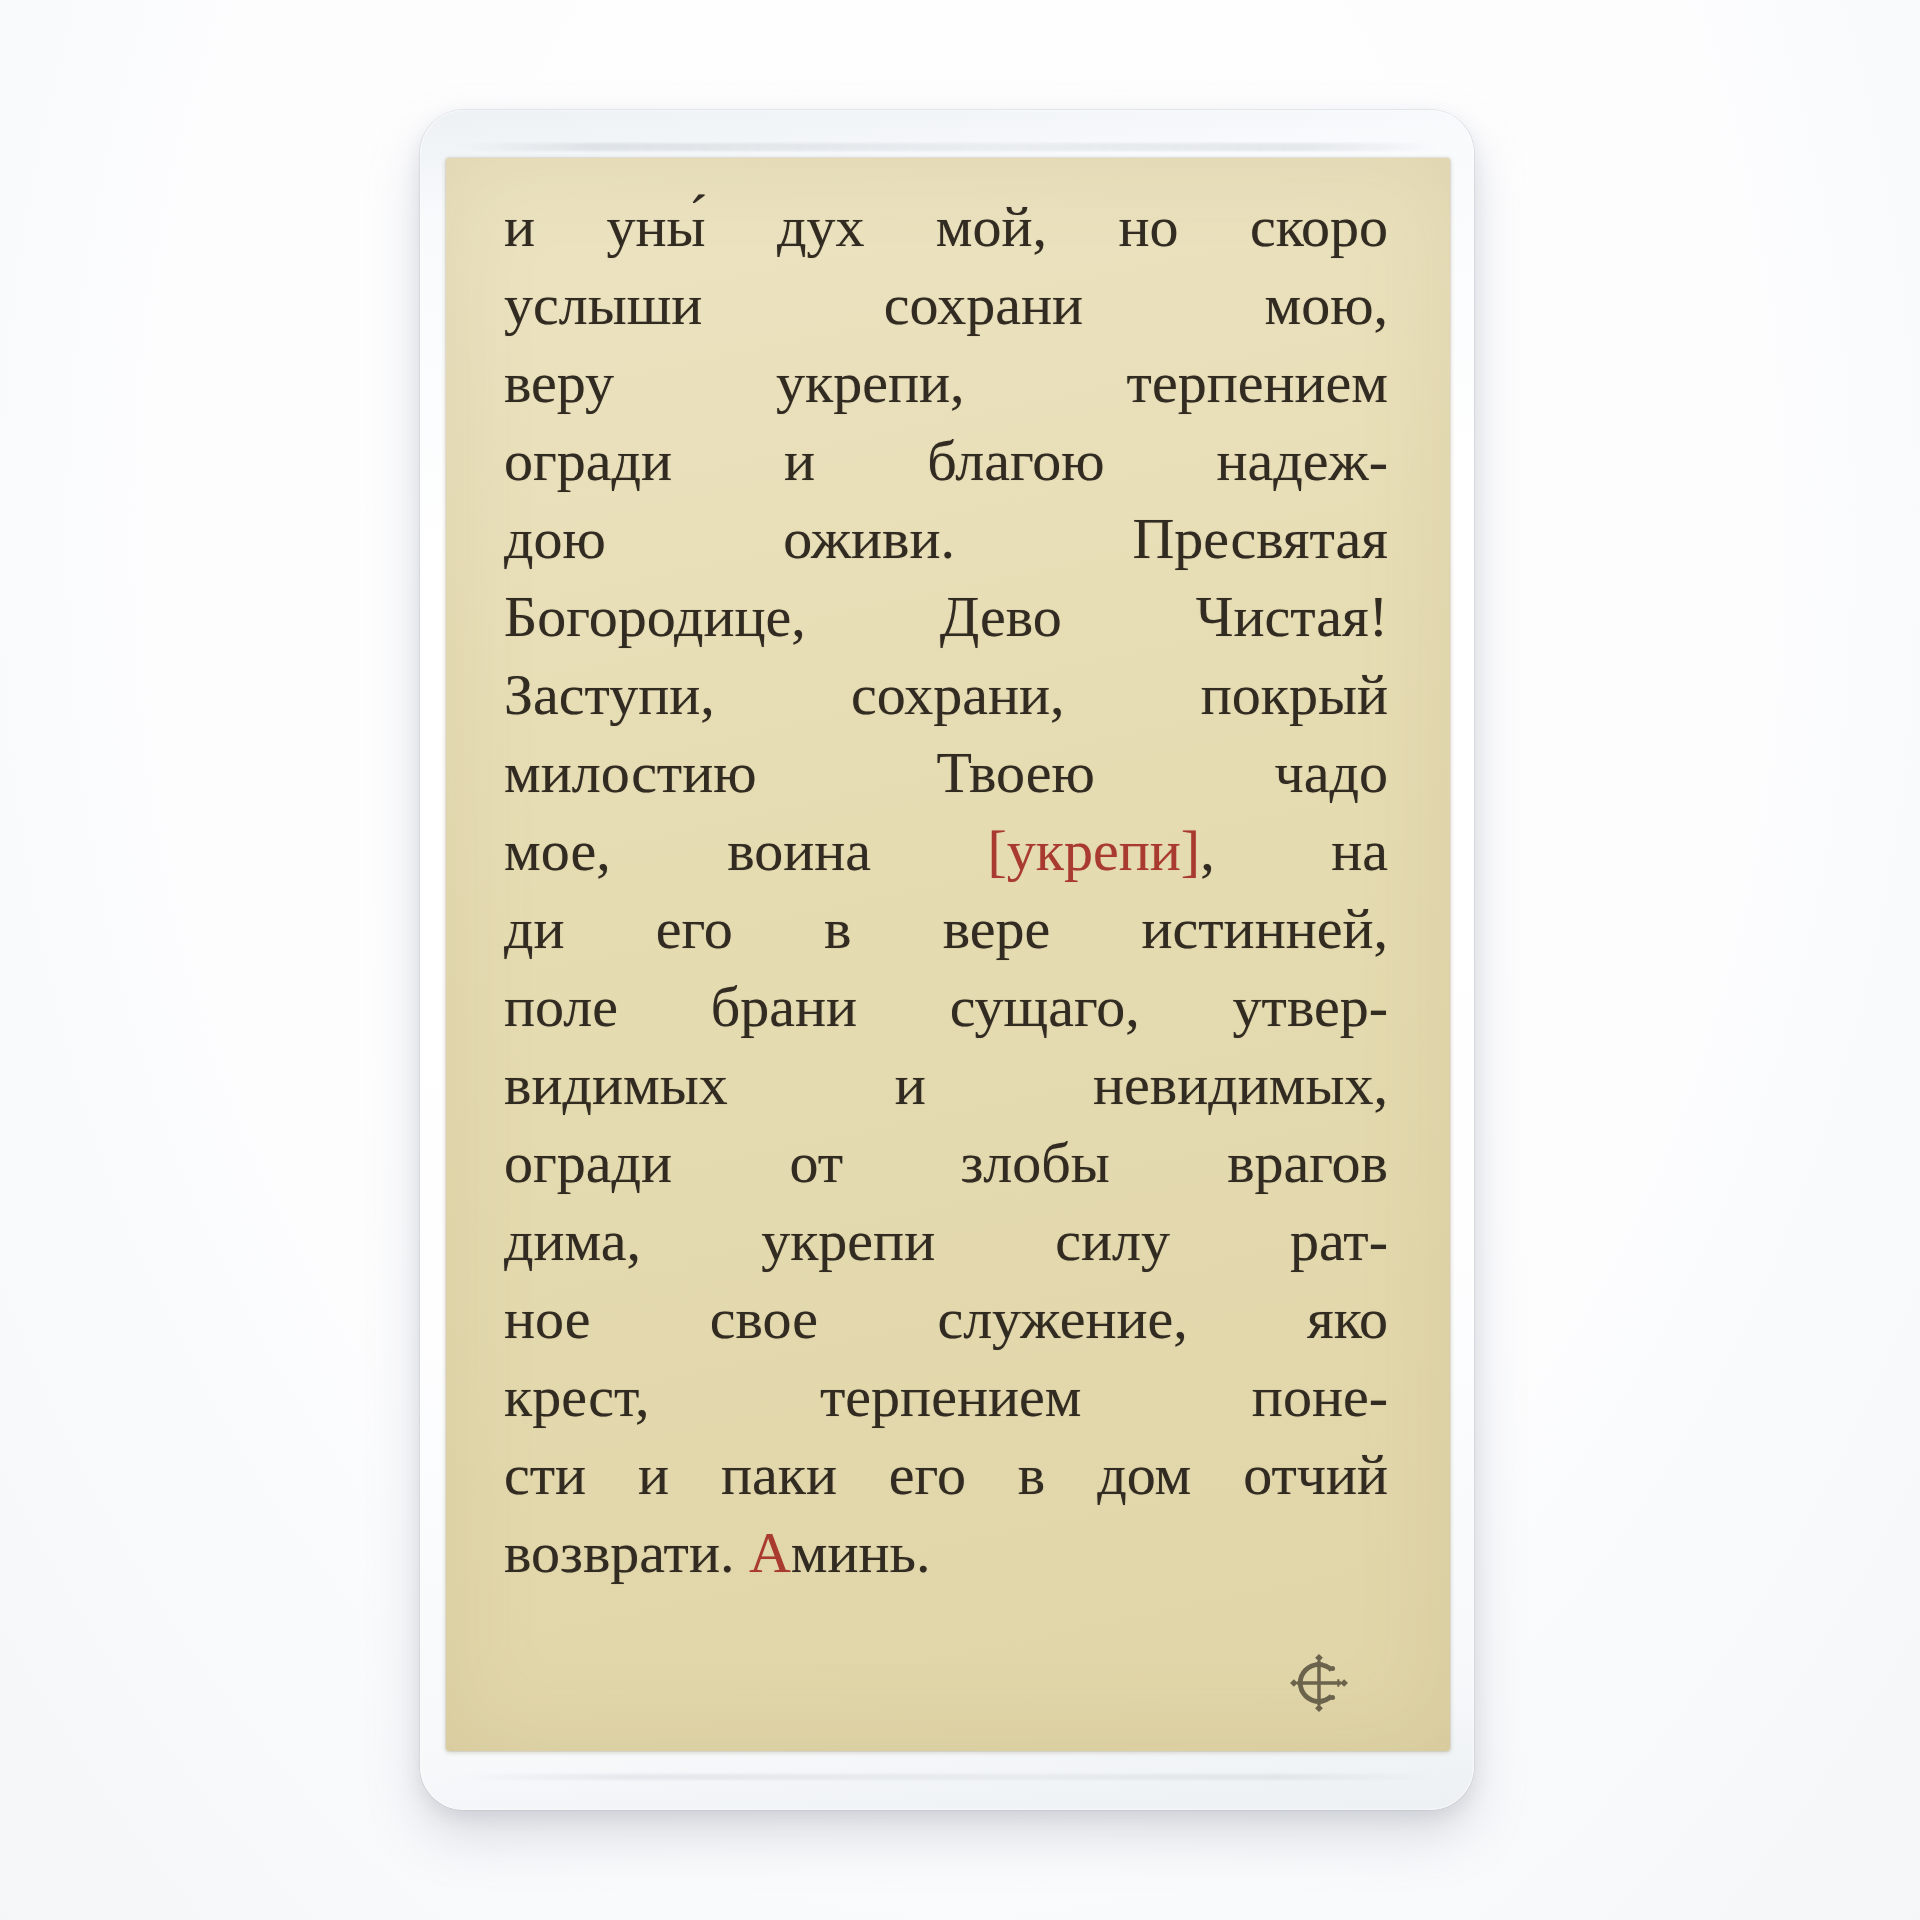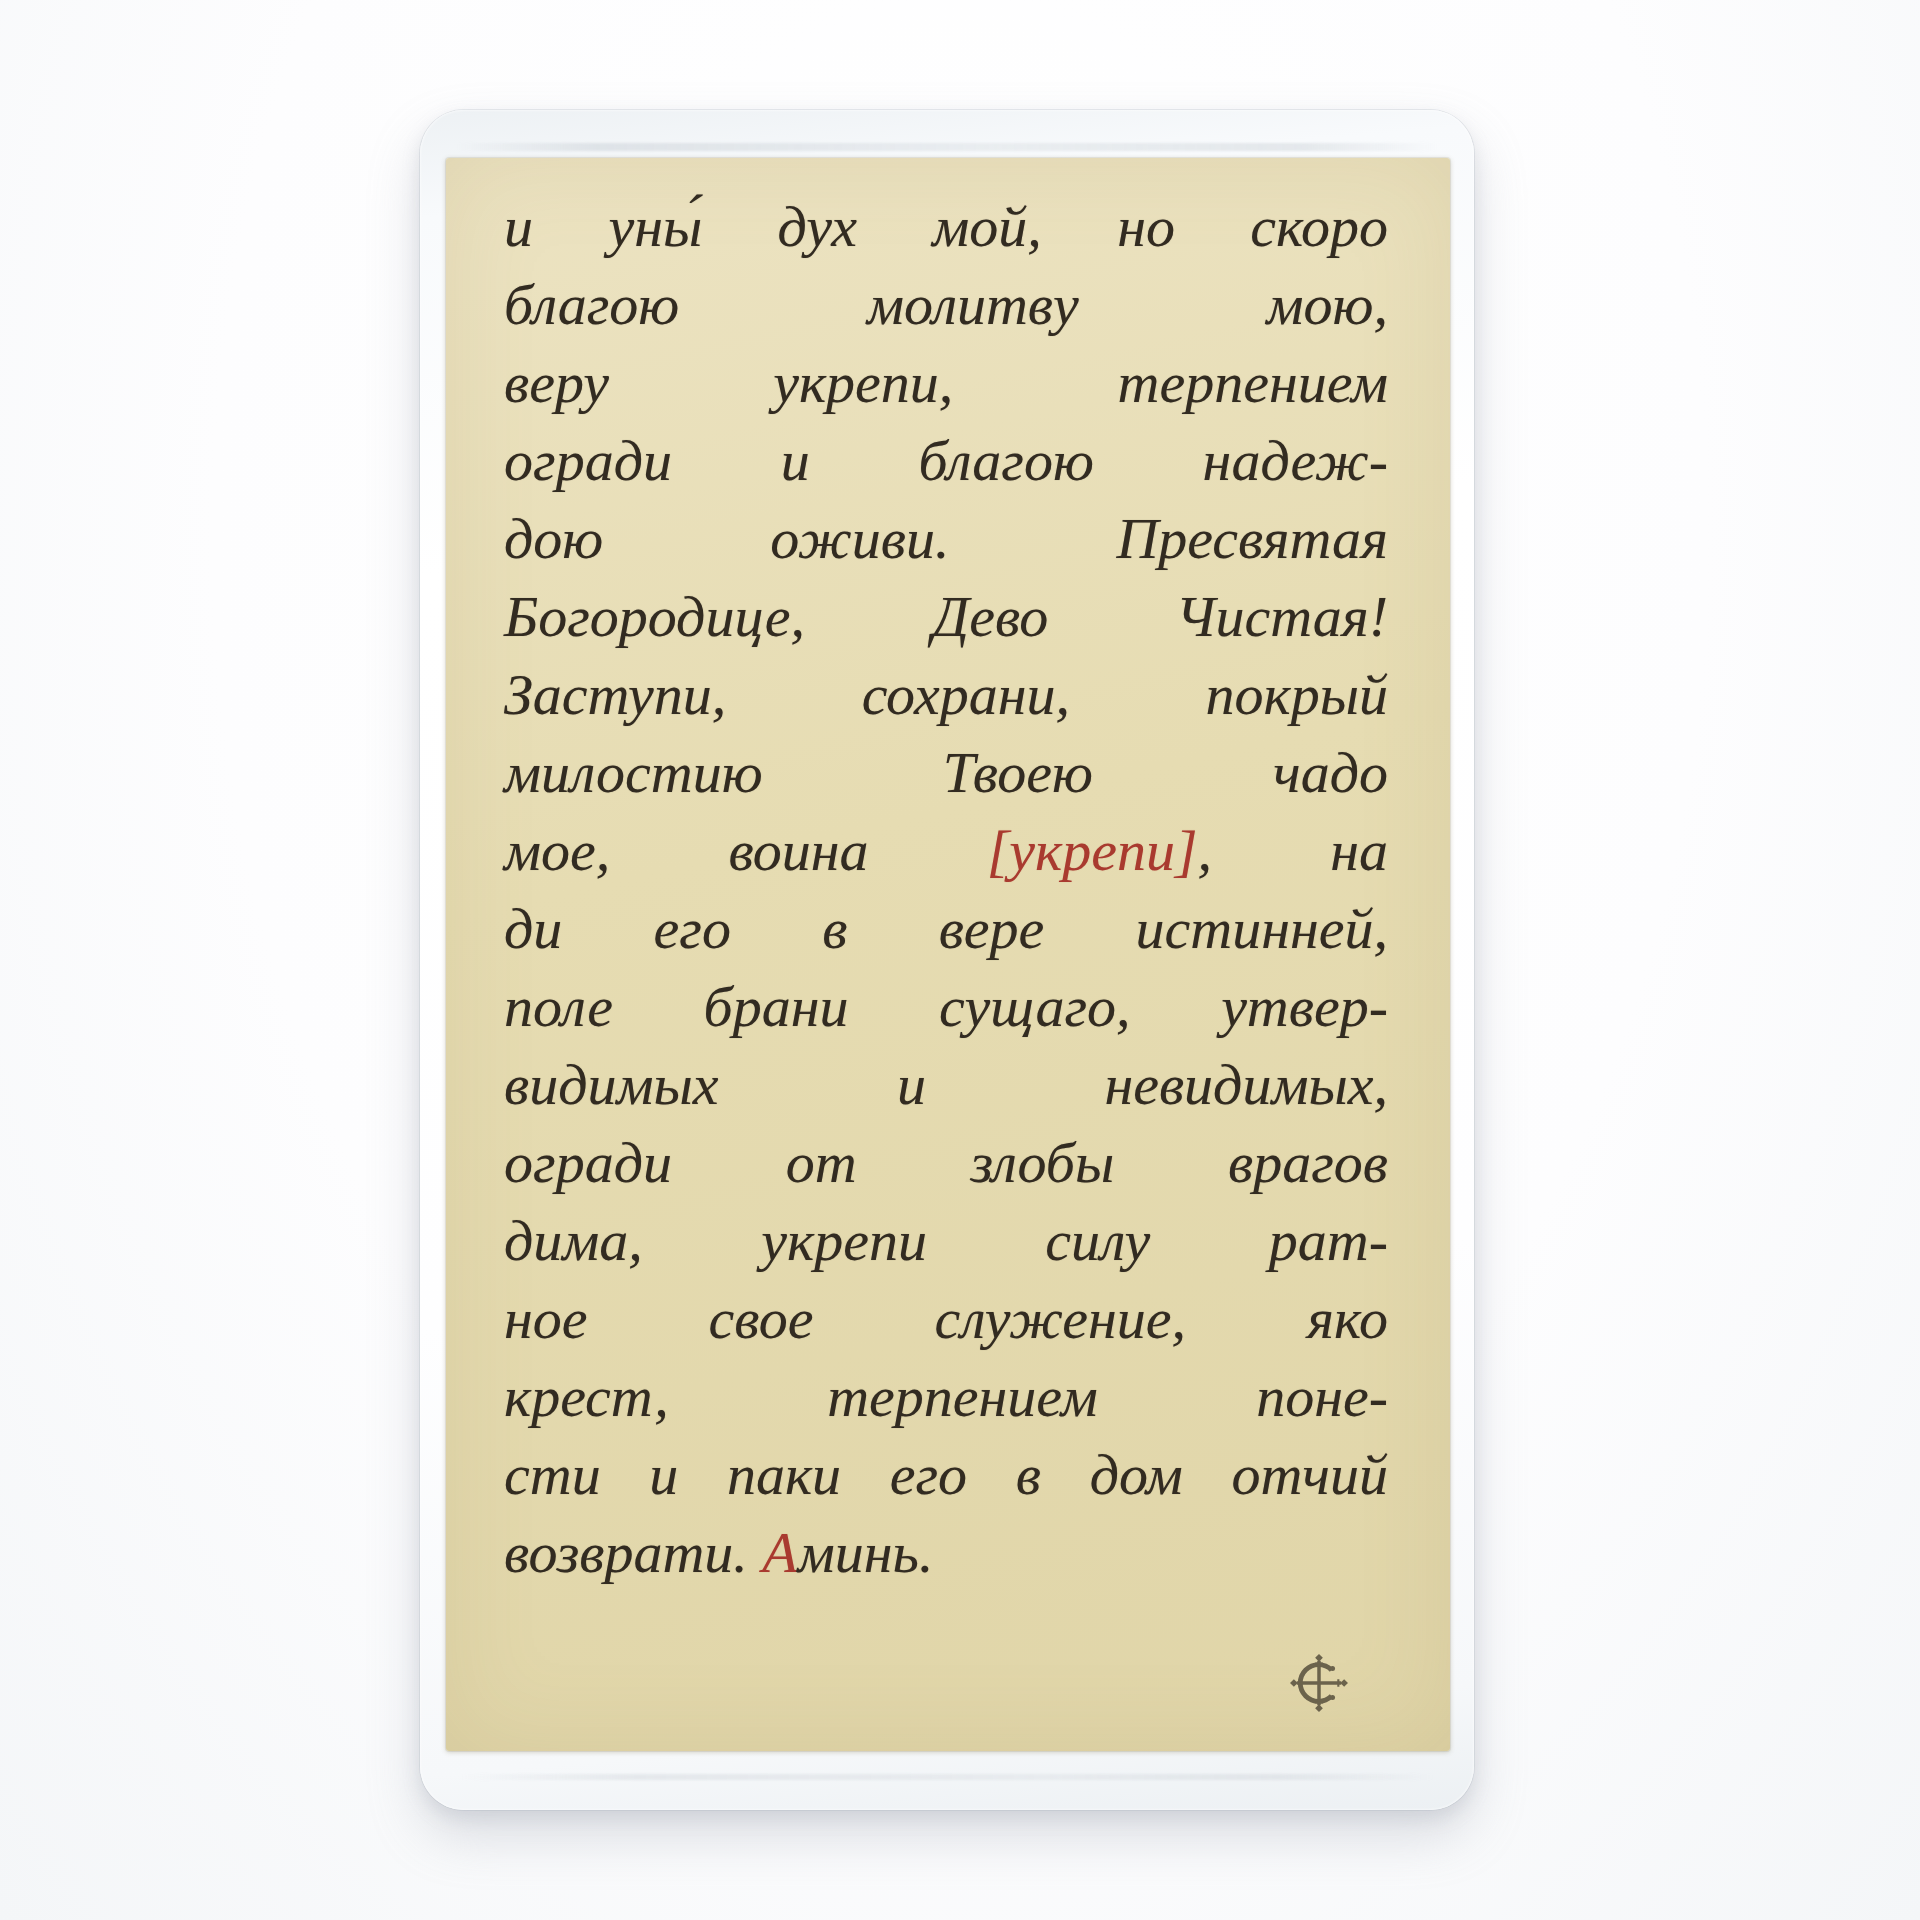--- a/index.html
+++ b/index.html
@@ -36,37 +36,37 @@
       0 1px 5px rgba(110,98,55,.30),
       0 0 0 1px rgba(120,110,70,.10),
       inset 0 0 95px rgba(150,130,75,.14);
   }
   .prayer{
     position:absolute;left:58px;right:62px;top:30px;
     font-size:58px;line-height:78px;
     color:var(--ink,#322b21);
     text-shadow:0 0 1px rgba(50,43,33,.38);
   }
-  .line{text-align:justify;text-align-last:justify;font-style:italic;}
+  .line{text-align:justify;text-align-last:justify;}
   .line.last{text-align-last:left;}
   .red{color:var(--accent,#a93a2f);text-shadow:0 0 1px rgba(169,58,47,.30);}
   .mark{
     position:absolute;right:102px;bottom:38px;width:58px;height:60px;
     color:var(--mark,#5f5743);opacity:.9;
   }
 </style>
 </head>
 <body>
 
 <div class="card">
   <div class="seam seam-top"></div>
   <div class="paper">
     <div class="prayer">
         <div class="line"><span>и уны́ дух мой, но скоро</span></div>
-        <div class="line"><span>благою молитву мою,</span></div>
+        <div class="line"><span>услыши сохрани мою,</span></div>
         <div class="line"><span>веру укрепи, терпением</span></div>
         <div class="line"><span>огради и благою надеж-</span></div>
         <div class="line"><span>дою оживи. Пресвятая</span></div>
         <div class="line"><span>Богородице, Дево Чистая!</span></div>
         <div class="line"><span>Заступи, сохрани, покрый</span></div>
         <div class="line"><span>милостию Твоею чадо</span></div>
         <div class="line"><span>мое, воина </span><span class="red">[укрепи]</span><span>, на</span></div>
         <div class="line"><span>ди его в вере истинней,</span></div>
         <div class="line"><span>поле брани сущаго, утвер-</span></div>
         <div class="line"><span>видимых и невидимых,</span></div>

